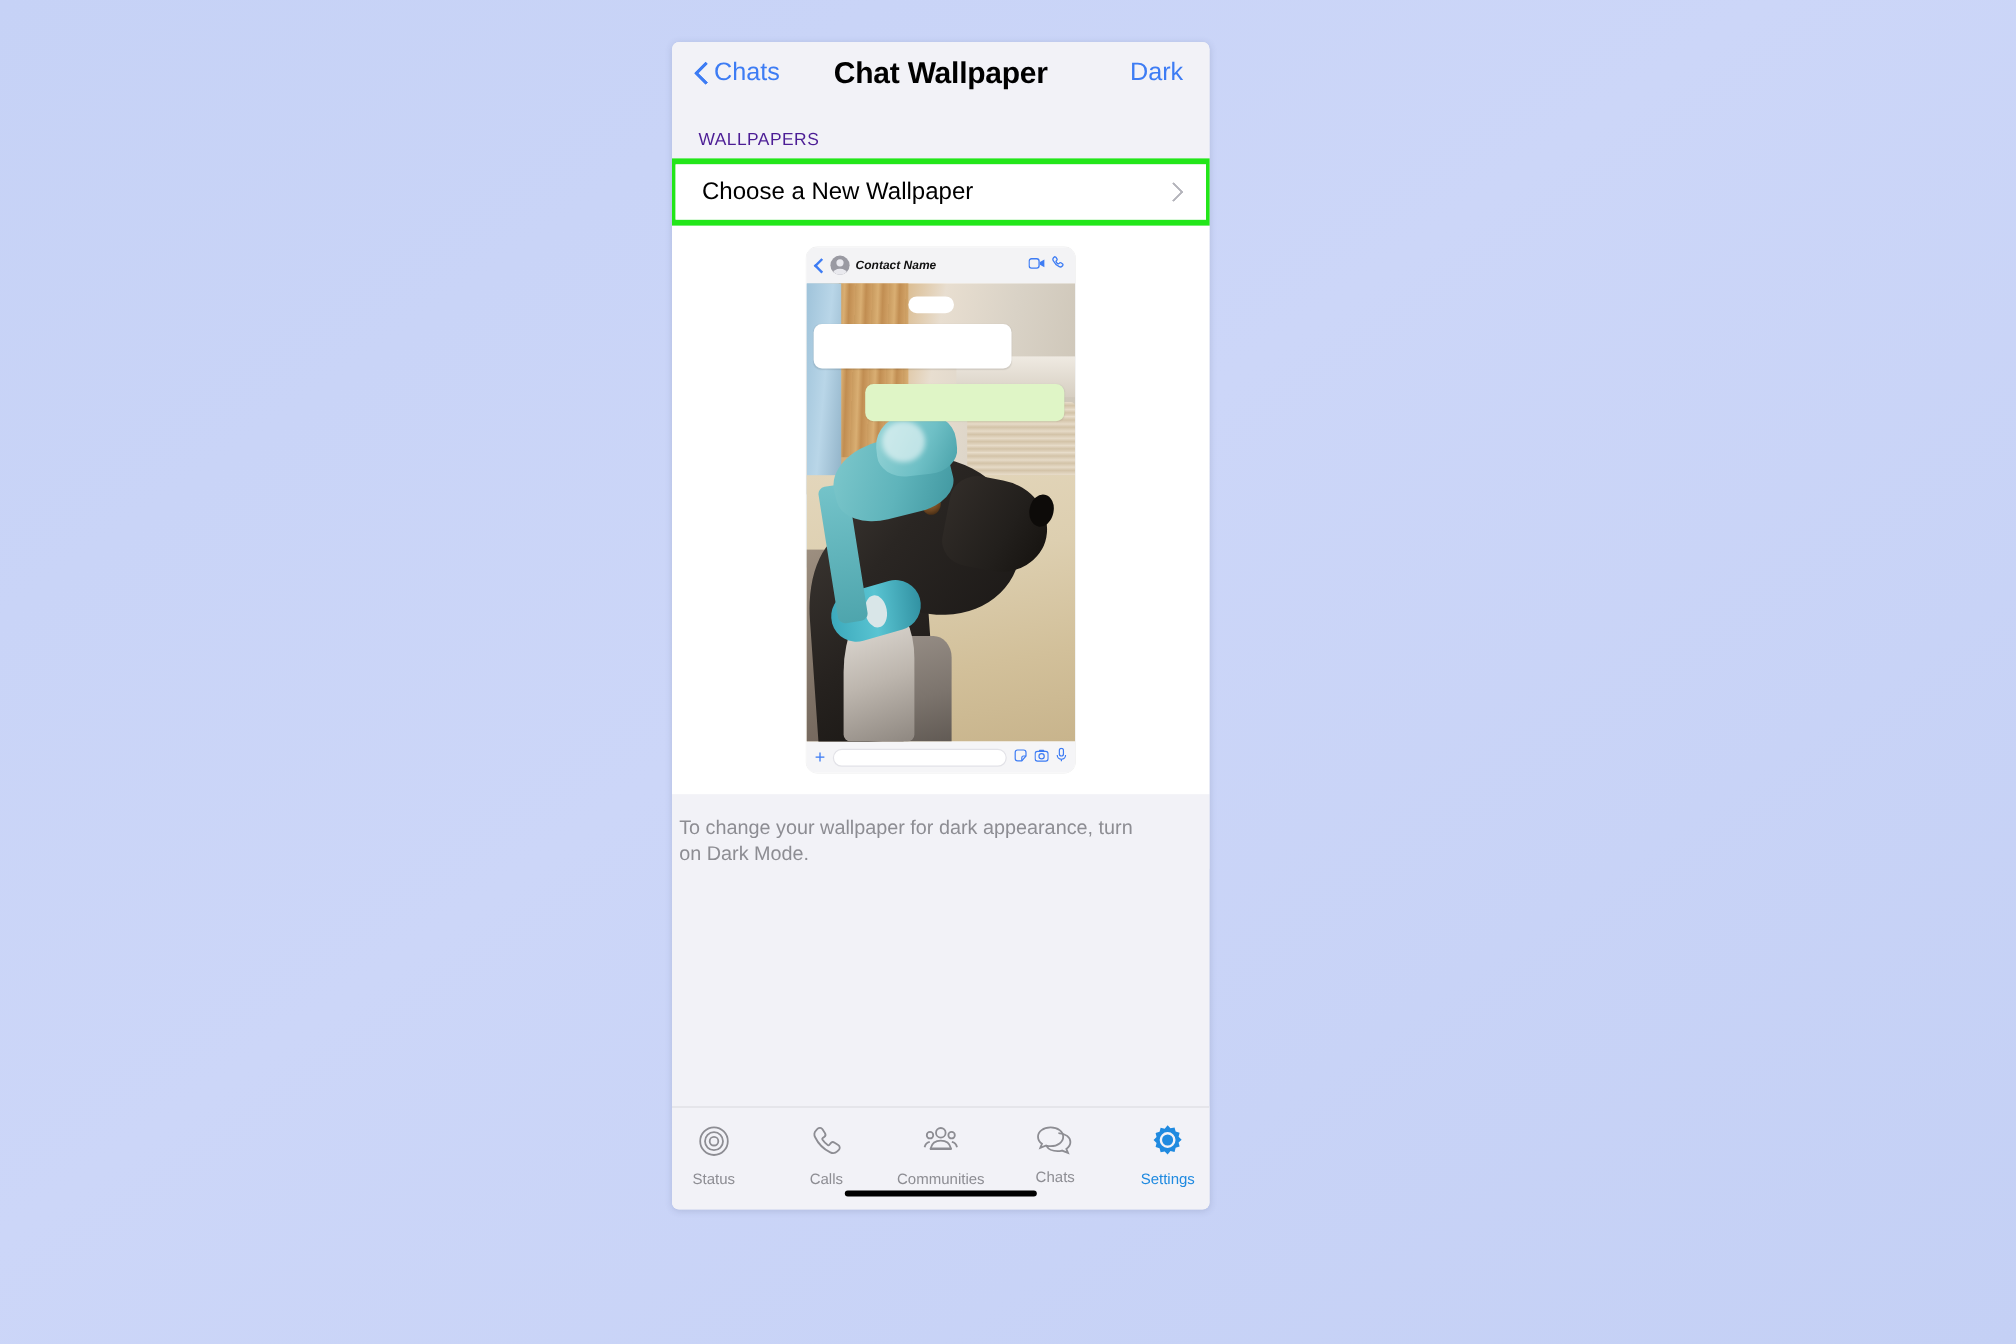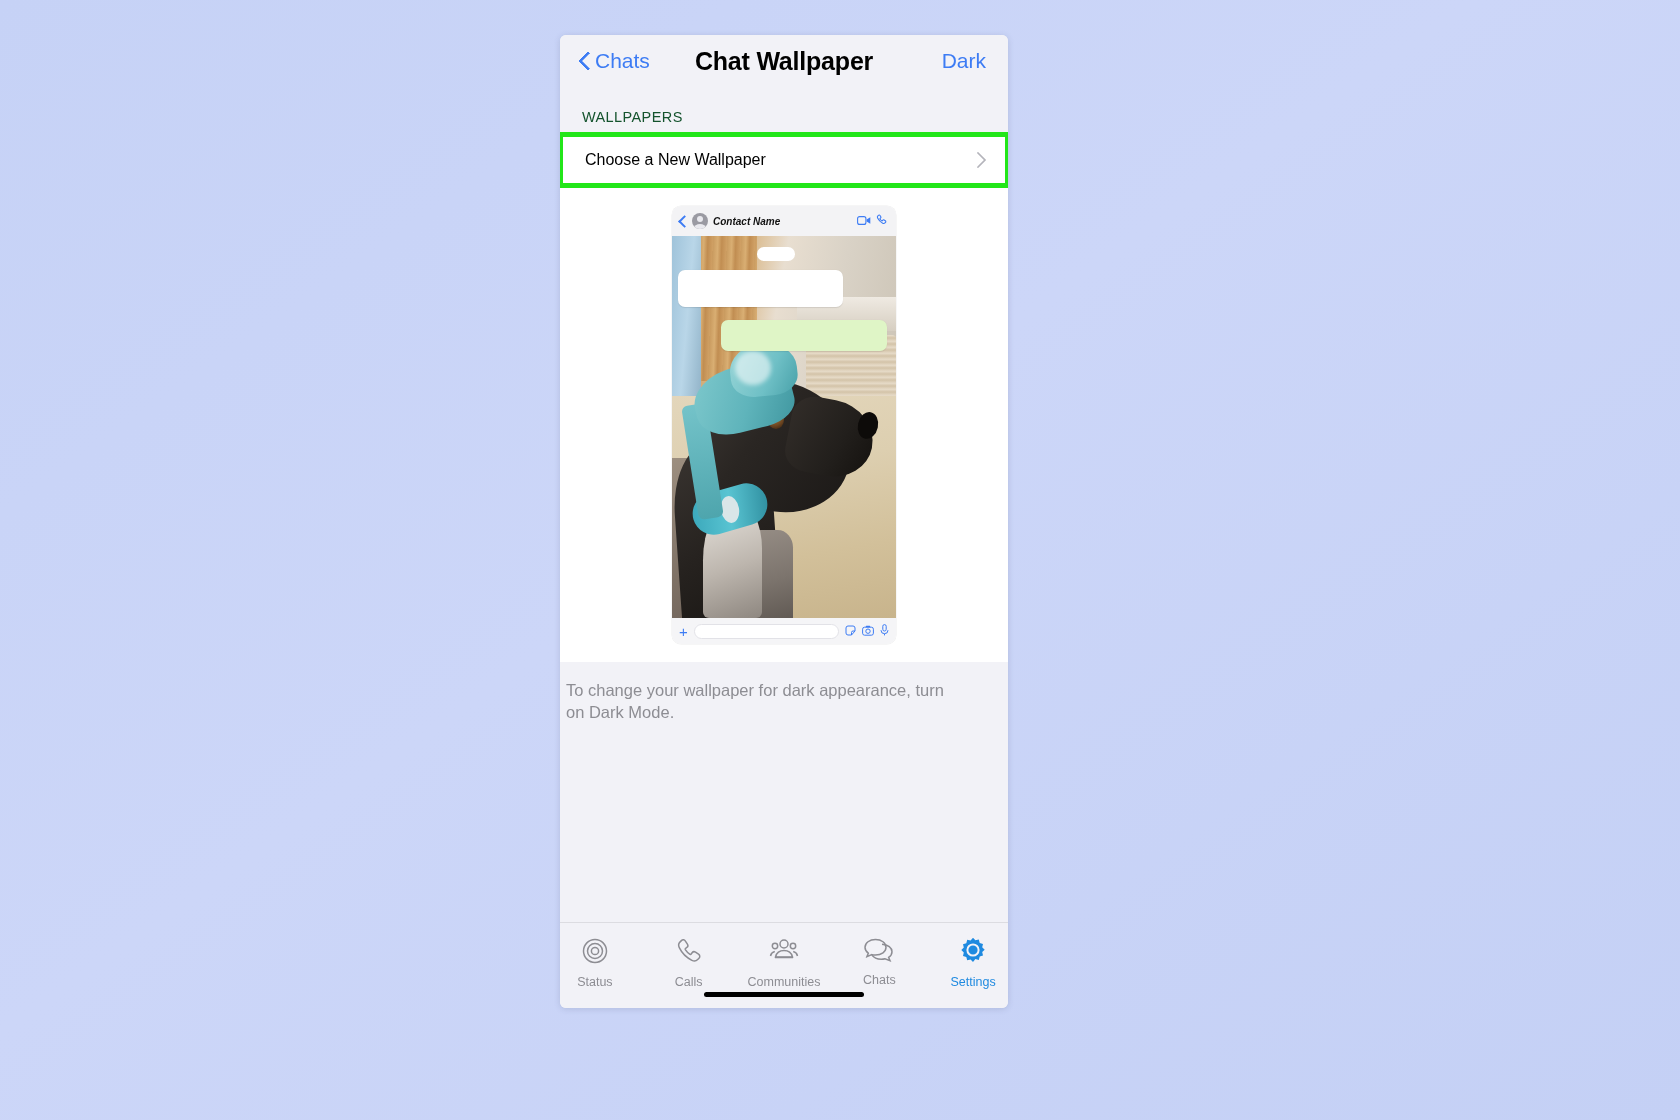--- a/index.html
+++ b/index.html
@@ -73,38 +73,38 @@
     width:11px; height:11px;
     border-left:3.4px solid #3d7cf4; border-bottom:3.4px solid #3d7cf4;
     transform:rotate(45deg); border-radius:1px;
   }
   .nav-title { font-size:25px; font-weight:700; color:#000; letter-spacing:-.2px; }
   .nav-reset { position:absolute; right:22px; top:50%; transform:translateY(-50%); color:#3d7cf4; font-size:21px; }
 
   
   .section-label {
     padding: 22px 22px 7px 22px;
-    font-size: 14.5px; color:#14532d; letter-spacing:.4px;
+    font-size: 14.5px; color:#4c1d95; letter-spacing:.4px;
     background:#f2f2f7;
   }
 
   
   .hl-wrap {
     position:relative;
     margin: 0 -2px;
     border: 5px solid #22e619;
     background:#fff;
     height: 56px;
   }
   .choose-row {
     height:100%; display:flex; align-items:center; justify-content:space-between;
     padding: 0 18px 0 22px;
     background:#fff;
   }
-  .choose-label { font-size:16px; color:#000;text-align:center; }
+  .choose-label { font-size:20px; color:#000;text-align:center; }
   .chev-r { width:11px; height:18px; position:relative; }
   .chev-r::before{
     content:""; position:absolute; right:3px; top:3px;
     width:10px; height:10px;
     border-right:2.6px solid #b4b4bb; border-top:2.6px solid #b4b4bb;
     transform:rotate(45deg); border-radius:1px;
   }
 
   
   .preview-area {

